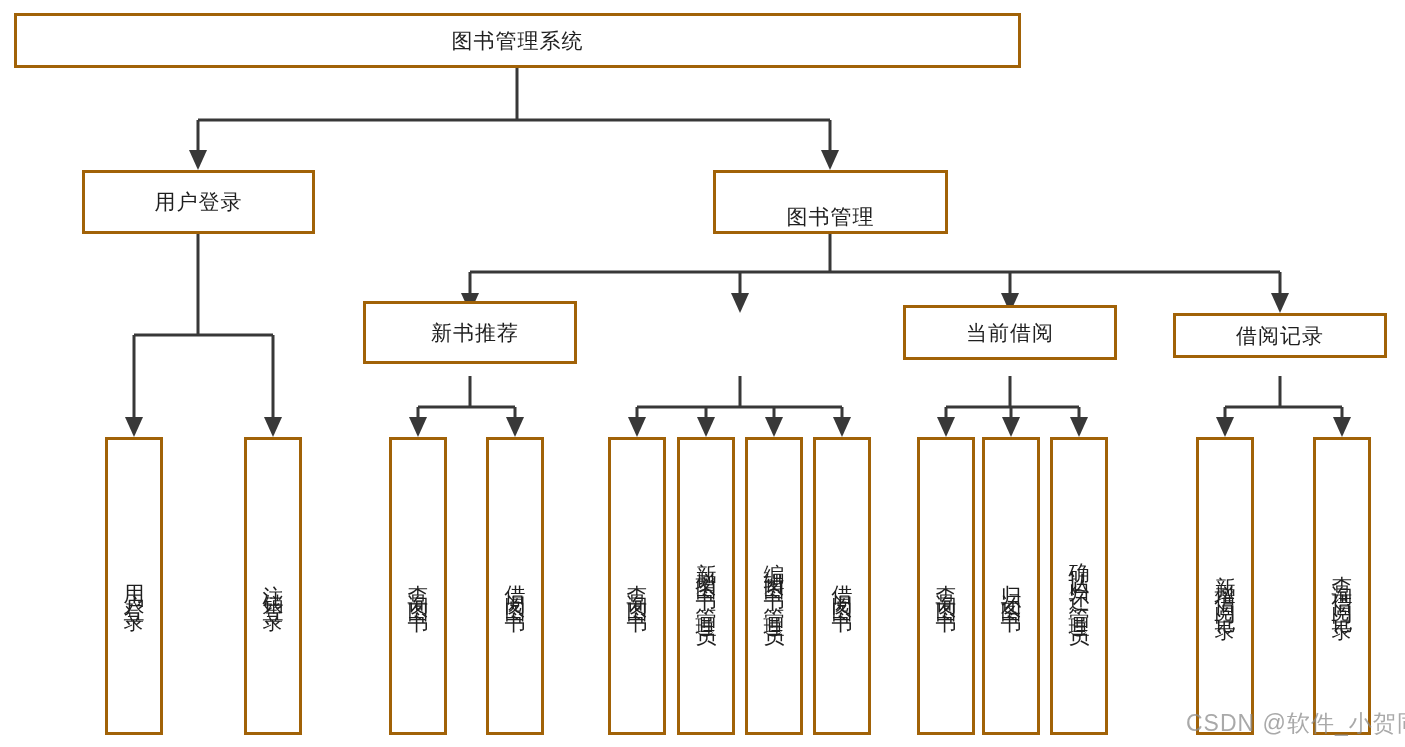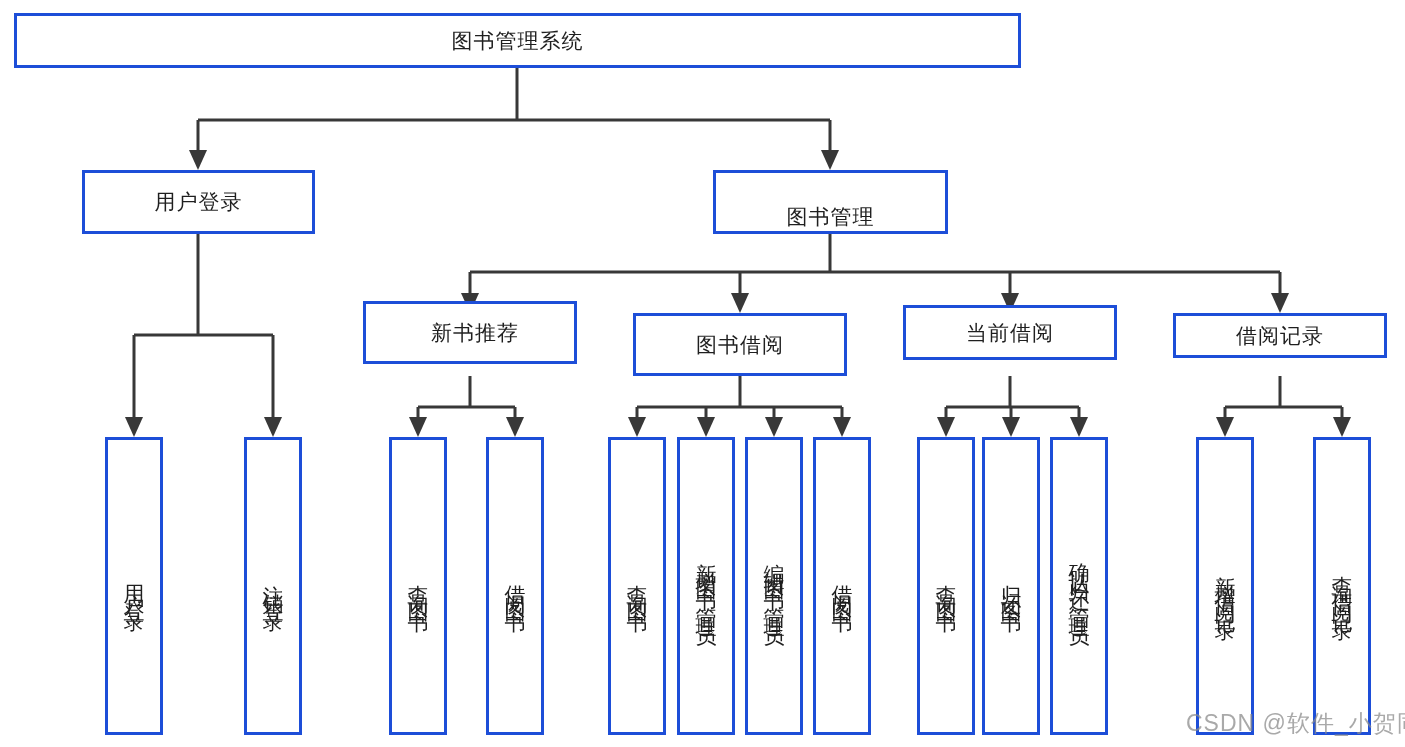--- a/index.html
+++ b/index.html
@@ -12,21 +12,21 @@
     overflow: hidden;
   }
   svg.connectors {
     position: absolute;
     left: 0; top: 0;
     width: 1405px; height: 747px;
   }
   .box {
     position: absolute;
     box-sizing: border-box;
-    border: 3px solid #1d4ed8;
+    border: 3px solid #a16207;
     background: #ffffff;
     display: flex;
     align-items: center;
     justify-content: center;
     color: #1f1f1f;
     font-size: 21px;
     letter-spacing: 1px;
     text-align: center;
   }
   .box .vtext {
@@ -93,23 +93,20 @@
   <div class="box" style="left:82px; top:170px; width:233px; height:64px;">
     <span>用户登录</span>
   </div>
   <div class="box" style="left:713px; top:170px; width:235px; height:64px;align-items:flex-end;">
     <span>图书管理</span>
   </div>
 
   <div class="box" style="left:363px; top:301px; width:214px; height:63px;padding-left:10px;">
     <span>新书推荐</span>
   </div>
-  <div class="box" style="left:633px; top:313px; width:214px; height:63px;">
-    <span>图书借阅</span>
-  </div>
   <div class="box" style="left:903px; top:305px; width:214px; height:55px;">
     <span>当前借阅</span>
   </div>
   <div class="box" style="left:1173px; top:313px; width:214px; height:45px;">
     <span>借阅记录</span>
   </div>
 
   <div class="box" style="left:105px; top:437px; width:58px; height:298px;">
     <span class="vtext">用户登录</span>
   </div>

